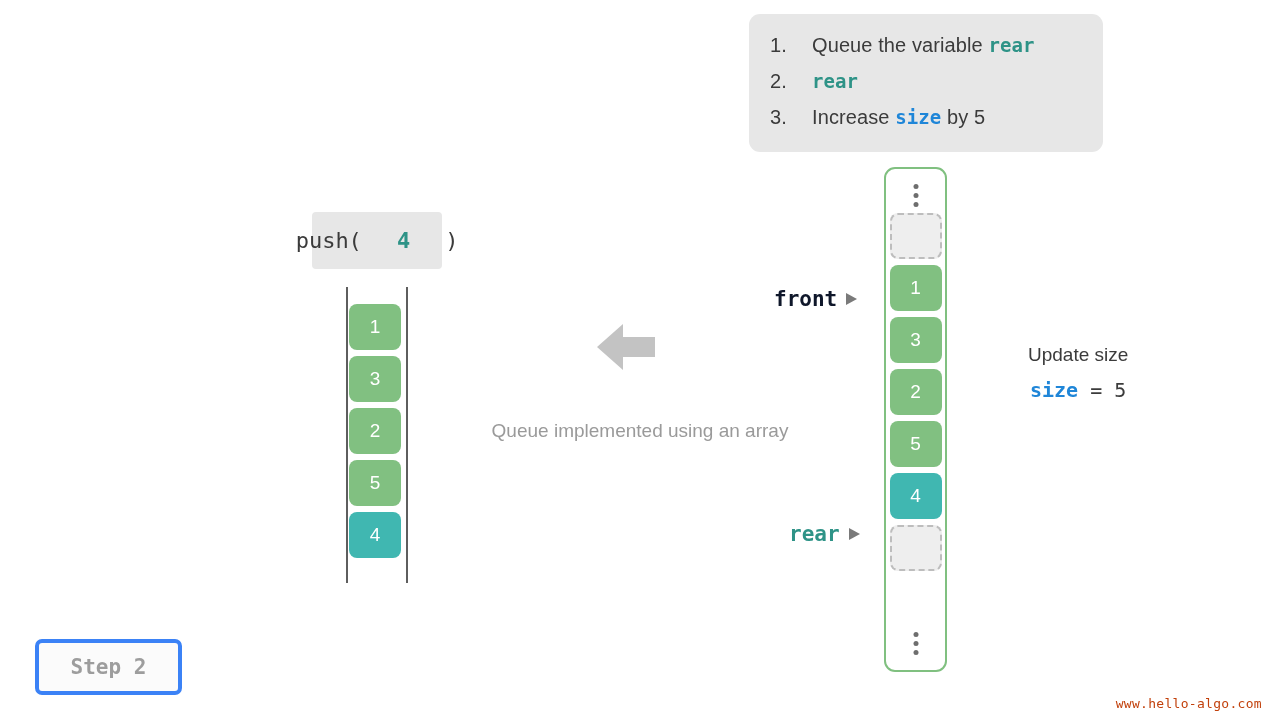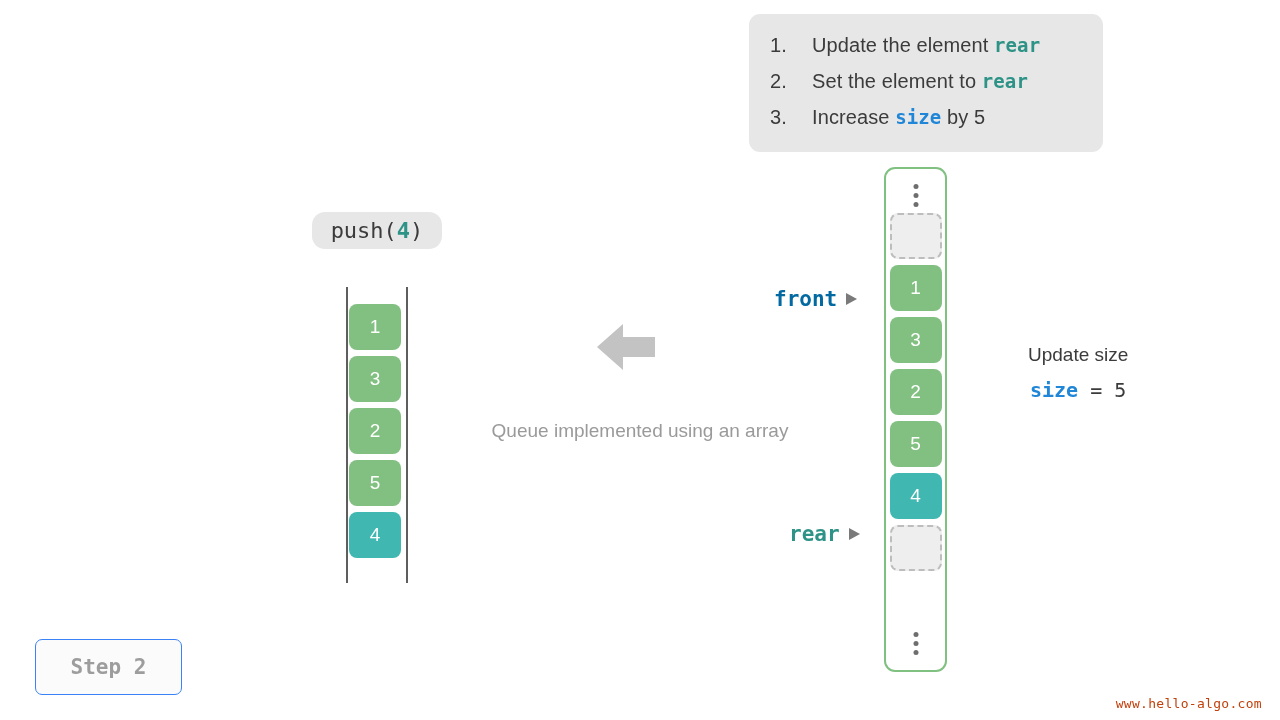--- a/index.html
+++ b/index.html
@@ -56,29 +56,30 @@
     color: #1f86d8;
     font-size: 19px;
   }
 
   
   #push-label {
     position: absolute;
     left: 312px;
     top: 212px;
     width: 130px;
-    height: 37px;
+    height: 57px;
     background: #e7e7e7;
-    border-radius: 13px;
+    border-radius: 4px;
     display: flex;
     align-items: center;
     justify-content: center;
     font-family: "DejaVu Sans Mono", monospace;
     font-size: 22px;
     color: #3b3b3b;
+    gap: 35px;
   }
   #push-label .arg { color: #2e9387; font-weight: bold; }
 
   
   #left-array {
     position: absolute;
     left: 346px;
     top: 287px;
     width: 62px;
     height: 296px;
@@ -185,21 +186,21 @@
     margin-left: 9px;
     width: 0;
     height: 0;
     border-top: 6px solid transparent;
     border-bottom: 6px solid transparent;
     border-left: 11px solid #7a7a7a;
   }
   #front-pointer {
     left: 774px;
     top: 287px;
-    color: #0369a1;
+    color: #0f172a;
   }
   #rear-pointer {
     left: 789px;
     top: 522px;
     color: #2e9387;
   }
 
   
   #queue-size {
     position: absolute;
@@ -221,21 +222,21 @@
   #queue-size .expr .var { color: #1f86d8; font-weight: bold; }
 
   
   #step-badge {
     position: absolute;
     left: 35px;
     top: 639px;
     width: 147px;
     height: 56px;
     background: #fbfbfb;
-    border: 1px solid #3b82f6;
+    border: 4px solid #3b82f6;
     border-radius: 7px;
     display: flex;
     align-items: center;
     justify-content: center;
     font-family: "DejaVu Sans Mono", monospace;
     font-weight: bold;
     font-size: 21px;
     color: #9d9d9d;
     box-sizing: border-box;
   }
@@ -252,27 +253,26 @@
   }
 </style>
 </head>
 <body>
 
 <div id="stage">
 
   <div id="instructions">
     <div class="instr-row">
       <span class="instr-num">1.</span>
-      <span class="instr-text">Update the element </span>
+      <span class="instr-text">Queue the variable </span>
       <span class="code-teal">rear</span>
       <span class="instr-text"></span>
     </div>
     <div class="instr-row">
       <span class="instr-num">2.</span>
-      <span class="instr-text">Set the element to </span>
       <span class="code-teal">rear</span>
       <span class="instr-text"></span>
     </div>
     <div class="instr-row">
       <span class="instr-num">3.</span>
       <span class="instr-text">Increase </span>
       <span class="code-blue">size</span>
       <span class="instr-text"> by 5</span>
     </div>
   </div>

